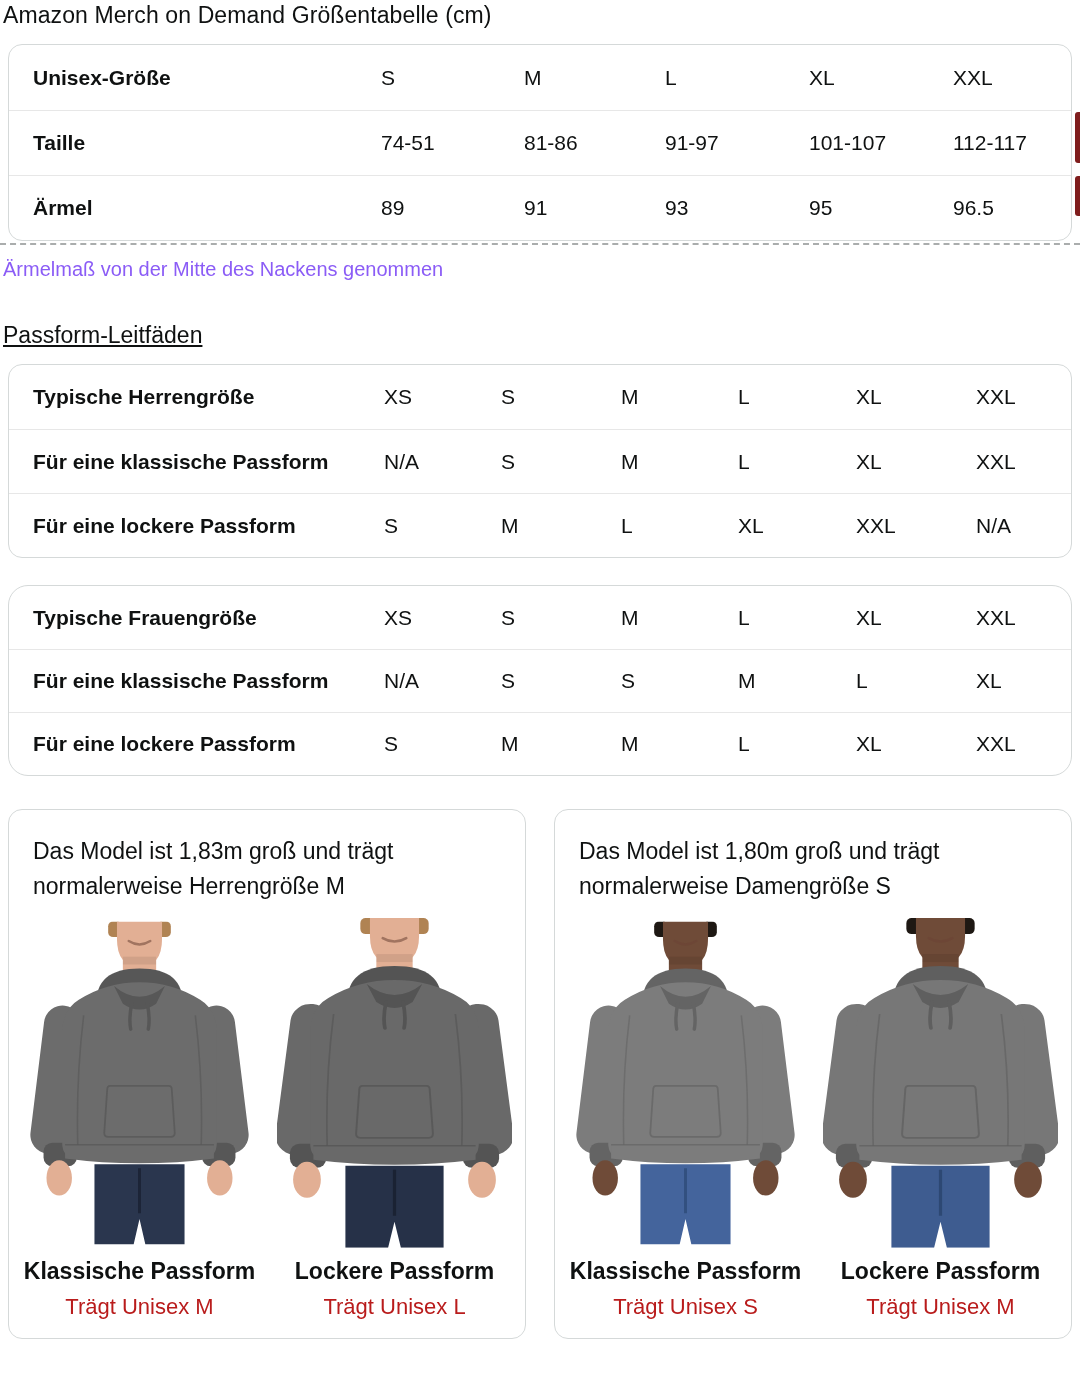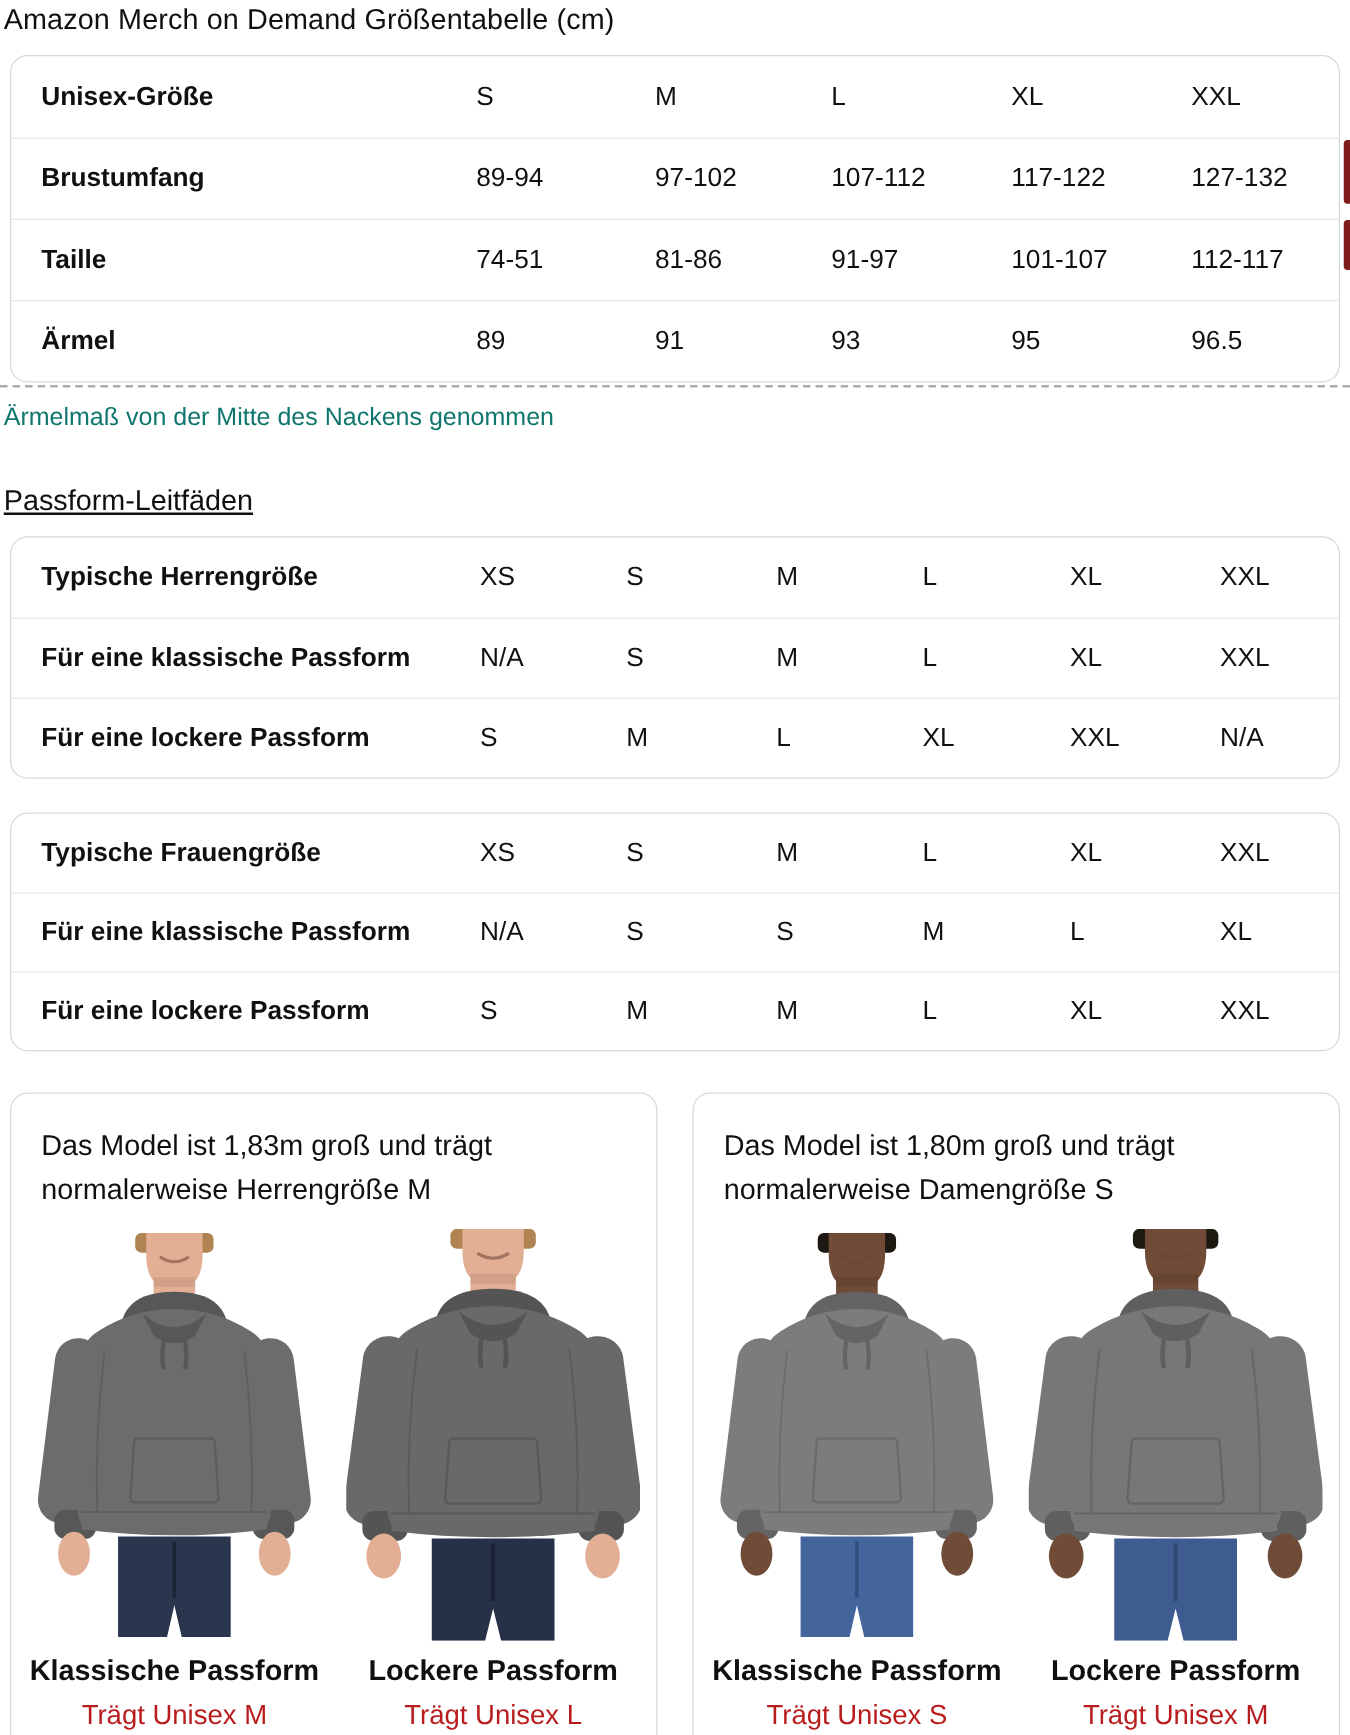--- a/index.html
+++ b/index.html
@@ -15,21 +15,21 @@
     border:1.5px solid #d5d9d9; border-radius:14px; background:#fff; overflow:hidden;
   }
   .trow { display:grid; align-items:center; padding-left:24px; }
   .trow + .trow { border-top:1px solid #e7e7e7; }
   .t1 .trow { grid-template-columns:348px 143px 141px 144px 144px auto; height:65px; }
   .t2 .trow { grid-template-columns:351px 117px 120px 117px 118px 120px auto; height:64px; }
   .t3 .trow { height:63px; }
   .tlabel { font-weight:700; font-size:21px; }
   .tval { font-weight:400; font-size:21px; }
   .dashed-divider { border-top:2px dashed #aaadad; margin-top:2px; width:100%; }
-  .note { font-size:20px; padding:13px 0 0 3px; color:#0f766e; }
+  .note { font-size:20px; padding:13px 0 0 3px; color:#8b5cf6; }
   .section-heading { font-size:23px; font-weight:400; padding:41px 0 0 3px;text-decoration:underline; }
   .fit-gap { height:27px; }
   .cards-row { display:flex; gap:28px; margin:33px 8px 0 8px; }
   .model-card {
     flex:1; height:530px; border:1.5px solid #d5d9d9; border-radius:14px;
     background:#fff; padding:24px 16px 0 16px; overflow:hidden;
   }
   .model-desc { font-size:23px; line-height:35px; padding-left:8px; max-width:440px; color:#0f1111; }
   .figures-row { display:flex; gap:20px; margin-top:14px; justify-content:center; }
   .figure-block { width:235px; }
@@ -94,28 +94,20 @@
 <div class="card-table t1">
   <div class="trow">
     <div class="tlabel">Unisex-Größe</div>
     <div class="tval">S</div>
     <div class="tval">M</div>
     <div class="tval">L</div>
     <div class="tval">XL</div>
     <div class="tval">XXL</div>
   </div>
   <div class="trow">
-    <div class="tlabel">Brustumfang</div>
-    <div class="tval">89-94</div>
-    <div class="tval">97-102</div>
-    <div class="tval">107-112</div>
-    <div class="tval">117-122</div>
-    <div class="tval">127-132</div>
-  </div>
-  <div class="trow">
     <div class="tlabel">Taille</div>
     <div class="tval">74-51</div>
     <div class="tval">81-86</div>
     <div class="tval">91-97</div>
     <div class="tval">101-107</div>
     <div class="tval">112-117</div>
   </div>
   <div class="trow">
     <div class="tlabel">Ärmel</div>
     <div class="tval">89</div>
@@ -157,21 +149,21 @@
     <div class="tval">M</div>
     <div class="tval">L</div>
     <div class="tval">XL</div>
     <div class="tval">XXL</div>
     <div class="tval">N/A</div>
   </div>
 </div>
 
 <div class="fit-gap"></div>
 
-<div class="card-table t2 t3" style="margin-top:0;">
+<div class="card-table t2 t3" style="margin-top:0;border-radius:20px;">
   <div class="trow">
     <div class="tlabel">Typische Frauengröße</div>
     <div class="tval">XS</div>
     <div class="tval">S</div>
     <div class="tval">M</div>
     <div class="tval">L</div>
     <div class="tval">XL</div>
     <div class="tval">XXL</div>
   </div>
   <div class="trow">

